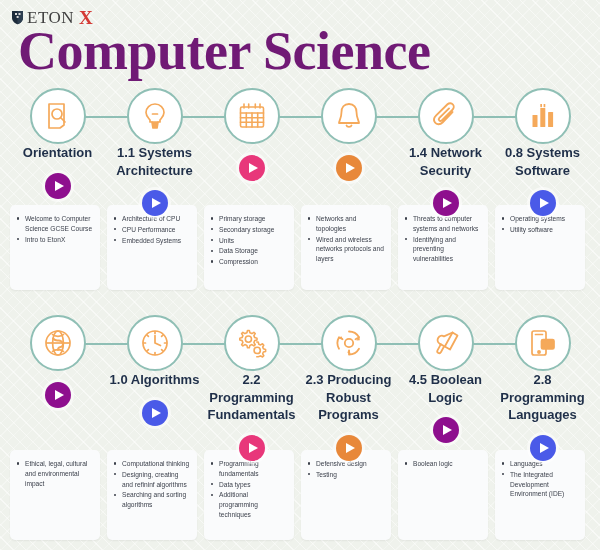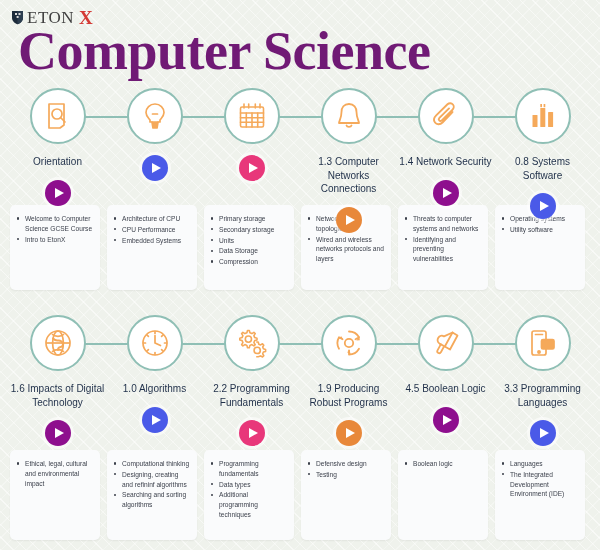--- a/index.html
+++ b/index.html
@@ -99,24 +99,24 @@
     border: 2px solid #8fbfb5;
     display: flex;
     align-items: center;
     justify-content: center;
     position: relative;
     z-index: 2;
   }
   .node-circle svg { display: block; }
 
   .node-label {
-    margin-top: 11px;
+    margin-top: 0;
     text-align: center;
-    font-size: 10px;
-    font-weight: normal;
+    font-size: 13px;
+    font-weight: bold;
     color: #1f2f49;
     line-height: 1.35;
     padding: 0 1px;
   }
 
   .play-btn {
     width: 26px; height: 26px;
     border-radius: 50%;
     margin: 11px auto 0 auto;
     display: flex;
@@ -204,20 +204,21 @@
       <div class="node" style="left: 106px;">
         <div class="node-circle">
           <span>
             <svg width="30" height="30" viewBox="0 0 30 30" fill="none" stroke="#f5a95a" stroke-width="1.7" stroke-linecap="round" stroke-linejoin="round">
               <path d="M15 3 C9.8 3 6 7 6 11.5 C6 15 8.5 17 10 19 L10 21 H20 L20 19 C21.5 17 24 15 24 11.5 C24 7 20.2 3 15 3Z"></path>
               <path d="M12 21 L13 27 H17 L18 21" fill="#f5a95a" stroke="#f5a95a"></path>
               <line x1="12.5" y1="13" x2="17.5" y2="13"></line>
             </svg>
           </span>
         </div>
+        <div class="node-label">1.1 Systems Architecture</div>
         <div class="play-btn" style="background: rgb(74, 90, 232);">
           <div class="play-tri"></div>
         </div>
       </div>
       <div class="node" style="left: 203px;">
         <div class="node-circle">
           <span>
             <svg width="30" height="30" viewBox="0 0 30 30" fill="none" stroke="#f5a95a" stroke-width="1.6" stroke-linecap="round" stroke-linejoin="round">
               <rect x="3.5" y="6" width="23" height="20" rx="1.5"></rect>
               <line x1="3.5" y1="12" x2="26.5" y2="12"></line>
@@ -239,21 +240,20 @@
       </div>
       <div class="node" style="left: 300px;">
         <div class="node-circle">
           <span>
             <svg width="30" height="30" viewBox="0 0 30 30" fill="none" stroke="#f5a95a" stroke-width="1.8" stroke-linecap="round" stroke-linejoin="round">
               <path d="M15 3 C10 3 7.5 6.5 7.5 11 C7.5 17 5 20 5 22 H25 C25 20 22.5 17 22.5 11 C22.5 6.5 20 3 15 3Z"></path>
               <path d="M12.5 24.5 C13 26.3 16.9 26.3 17.5 24.5"></path>
             </svg>
           </span>
         </div>
-        <div class="node-label">1.3 Computer Networks Connections</div>
         <div class="play-btn" style="background: rgb(232, 136, 58);">
           <div class="play-tri"></div>
         </div>
       </div>
       <div class="node" style="left: 397px;">
         <div class="node-circle">
           <span>
             <svg width="30" height="30" viewBox="0 0 30 30" fill="none" stroke="#f5a95a" stroke-width="1.9" stroke-linecap="round" stroke-linejoin="round">
               <path d="M21.5 11 L11.5 21.5 C9 24 5.5 23.5 4 21.5 C2.5 19.5 3 16.5 5.2 14.3 L16.5 3.3 C18.2 1.8 20.6 2 21.9 3.5 C23.2 5 23 7.4 21.3 9 L10.8 19.4 C10 20.2 8.9 20.2 8.2 19.4 C7.5 18.6 7.6 17.6 8.4 16.8 L18 7.4"></path>
             </svg>
@@ -291,21 +291,20 @@
             <svg width="30" height="30" viewBox="0 0 30 30" fill="none" stroke="#f5a95a" stroke-width="1.7">
               <circle cx="15" cy="15" r="12"></circle>
               <ellipse cx="15" cy="15" rx="5.4" ry="12"></ellipse>
               <line x1="3" y1="15" x2="27" y2="15"></line>
               <path d="M9 6.2 C12 9 18 9 21 6.2"></path>
               <path d="M9 23.8 C12 21 18 21 21 23.8"></path>
               <path d="M10 10.5 C11.5 12 13 12.8 15 12.5 C17.5 12.1 19 13.5 19.8 15.5 C20.4 17.2 19.2 18.8 17.5 19 C15.8 19.2 15 20.5 15 22" stroke-width="2" stroke-linecap="round"></path>
             </svg>
           </span>
         </div>
-        <div class="node-label">1.6 Impacts of Digital Technology</div>
         <div class="play-btn" style="background: rgb(142, 15, 142);">
           <div class="play-tri"></div>
         </div>
       </div>
       <div class="node" style="left: 106px;">
         <div class="node-circle">
           <span>
             <svg width="30" height="30" viewBox="0 0 30 30" fill="none" stroke="#f5a95a" stroke-width="1.7" stroke-linecap="round">
               <circle cx="15" cy="15" r="12"></circle>
               <path d="M15 7.5 L15 15 L20.5 17.5"></path>
@@ -348,21 +347,21 @@
               <path d="M15 3.5 A11.5 11.5 0 0 1 25 9.3 L21.5 11.3" fill="none"></path>
               <path d="M25.5 8.2 L25.8 12.3 L22.3 12.5 Z" fill="#f5a95a" stroke="none"></path>
               <path d="M25 20.7 A11.5 11.5 0 0 1 15 26.5 L15 22.5" fill="none"></path>
               <path d="M16.6 26.7 L13.2 24.3 L15.6 21.8 Z" fill="#f5a95a" stroke="none"></path>
               <path d="M5 20.7 A11.5 11.5 0 0 1 5 9.3 L8.5 11.3" fill="none"></path>
               <path d="M4 10.5 L7.3 8.2 L9.2 11.3 Z" fill="#f5a95a" stroke="none"></path>
               <circle cx="15" cy="15" r="4.2"></circle>
             </svg>
           </span>
         </div>
-        <div class="node-label">1.9 Producing Robust Programs</div>
+        <div class="node-label">2.3 Producing Robust Programs</div>
         <div class="play-btn" style="background: rgb(232, 136, 58);">
           <div class="play-tri"></div>
         </div>
       </div>
       <div class="node" style="left: 397px;">
         <div class="node-circle">
           <span>
             <svg width="30" height="30" viewBox="0 0 30 30" fill="none" stroke="#f5a95a" stroke-width="1.8" stroke-linecap="round" stroke-linejoin="round">
               <path d="M21.5 4.5 L26.5 7.5 L19 21.5 L13.8 18.5 Z"></path>
               <path d="M13.8 18.5 L8.5 15.6 C6.3 14.3 6.1 11.8 7.3 9.8 C8.5 7.8 11 7.2 13 8.4 L21.5 4.5"></path>
@@ -379,21 +378,21 @@
         <div class="node-circle">
           <span>
             <svg width="30" height="30" viewBox="0 0 30 30" fill="none" stroke="#f5a95a" stroke-width="1.7" stroke-linecap="round" stroke-linejoin="round">
               <rect x="4" y="3" width="14" height="24" rx="2"></rect>
               <line x1="7.5" y1="6.5" x2="14.5" y2="6.5"></line>
               <circle cx="11" cy="24" r="1.1" fill="#f5a95a"></circle>
               <rect x="13.5" y="11.5" width="12.5" height="9.5" rx="1.5" fill="#f5a95a" stroke="#f5a95a"></rect>
             </svg>
           </span>
         </div>
-        <div class="node-label">3.3 Programming Languages</div>
+        <div class="node-label">2.8 Programming Languages</div>
         <div class="play-btn" style="background: rgb(74, 90, 232);">
           <div class="play-tri"></div>
         </div>
       </div>
     </div>
 
   <div id="cards-1">
       <div class="card" style="left: 10px;">
         <ul>
           <li>Welcome to Computer Science GCSE Course</li>

